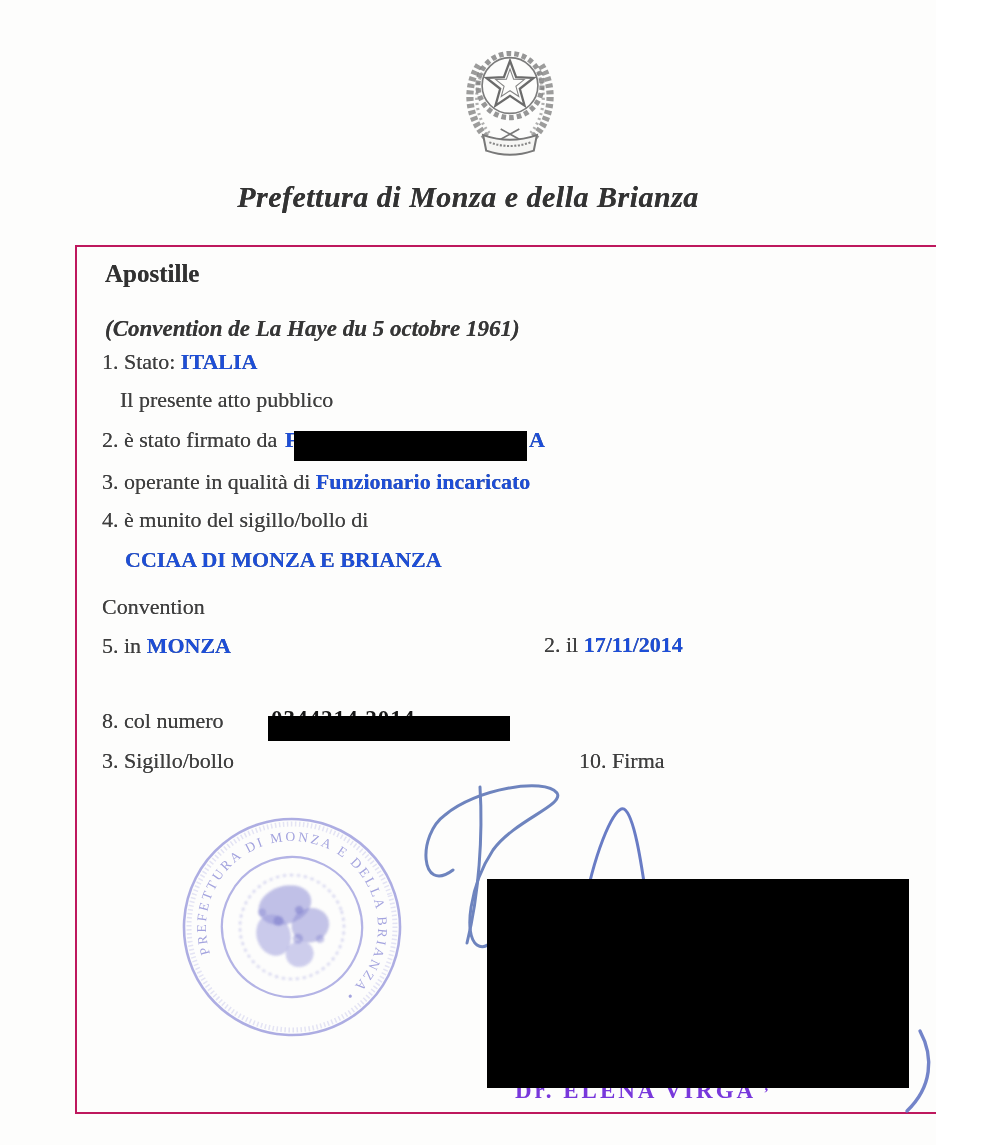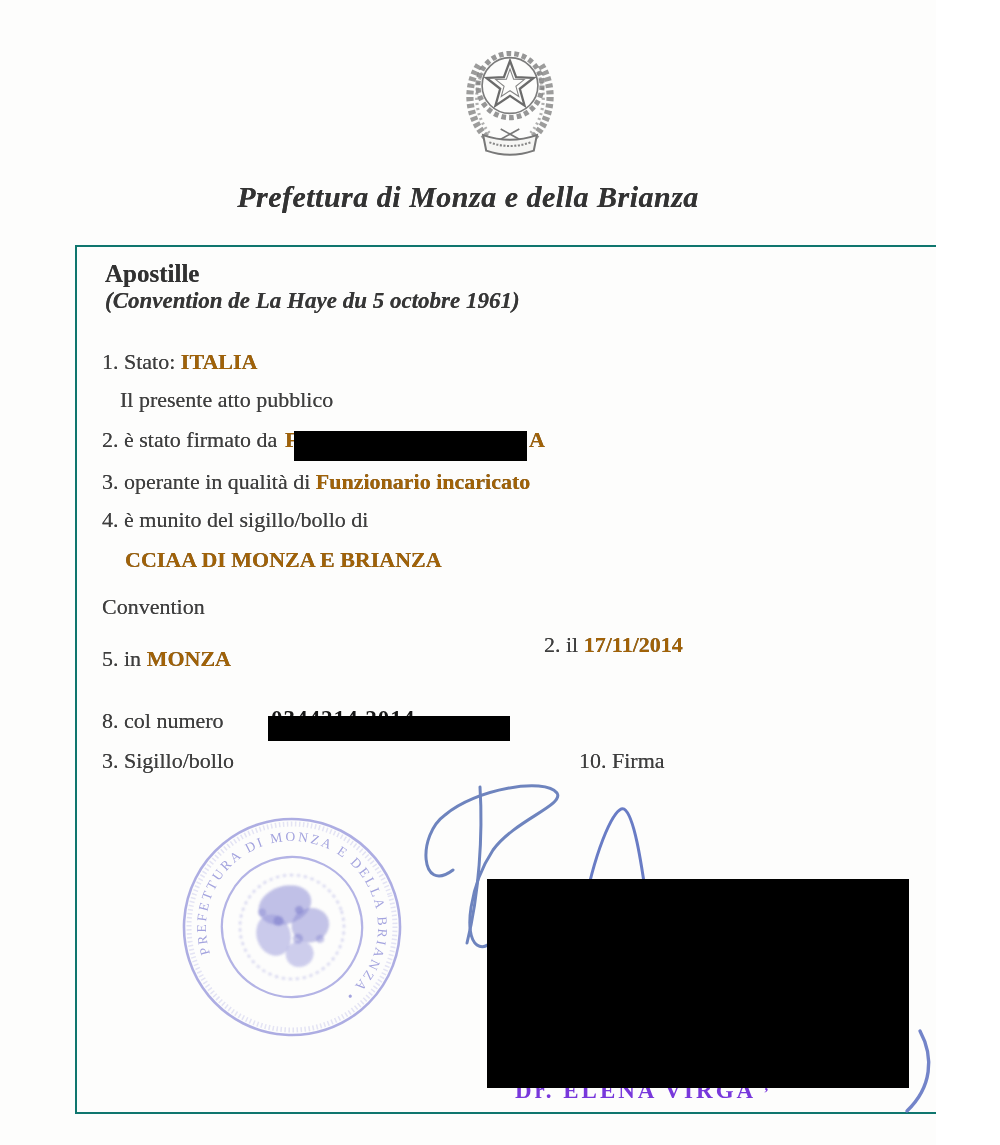--- a/index.html
+++ b/index.html
@@ -6,26 +6,26 @@
   #page{position:relative;width:936px;height:1145px;background:#fdfdfc;overflow:hidden;
         font-family:"Liberation Serif",serif;}
   
   #emblem{position:absolute;left:452px;top:38px;width:116px;height:124px;}
   
   #office-title{position:absolute;left:0;top:179px;width:100%;text-align:center;
       font:italic bold 30px/1.2 "Liberation Serif",serif;color:#333;letter-spacing:.5px;
       text-shadow:0 0 .6px #444;}
   
   #cert{position:absolute;left:75px;top:245px;width:870px;height:865px;
-        border:2px solid #0f766e;background:#fdfdfc;}
+        border:2px solid #be185d;background:#fdfdfc;}
   .line{position:absolute;font:22px/1.2 "Liberation Serif",serif;color:#3e3e3e;
         white-space:nowrap;text-shadow:0 0 .5px #5a5a5a;}
-  .b{font-weight:bold;color:#a16207;}
+  .b{font-weight:bold;color:#1d4ed8;}
   .h1{font:bold 25px/1.2 "Liberation Serif",serif;color:#313131;}
-  .h2{font:italic bold 23px/1.2 "Liberation Serif",serif;color:#363636;}
+  .h2{font:italic bold 23px/1.2 "Liberation Serif",serif;color:#363636;margin-top:28px;}
   .redact{position:absolute;background:#000;z-index:5;}
   #digit-tops{position:absolute;left:194px;top:459px;font:bold 23px "Liberation Serif",serif;
       color:#161616;letter-spacing:1px;z-index:4;}
   #stamp-svg{position:absolute;left:96px;top:560px;width:238px;height:240px;opacity:.88;
       filter:blur(.4px);}
   #signature-svg{position:absolute;left:338px;top:528px;width:255px;height:245px;z-index:2;}
   #pen-tail-svg{position:absolute;left:818px;top:778px;width:50px;height:92px;z-index:2;}
   #name-stamp{position:absolute;left:438px;top:831px;z-index:3;
       font:bold 23px "Liberation Serif",serif;color:#6d28d9;letter-spacing:3px;
       filter:blur(.5px);opacity:.92;white-space:nowrap;}
@@ -76,21 +76,21 @@
 
     <div class="line" style="left:25px;top:222px">
       <span>3. operante in qualità di </span><span class="b">Funzionario incaricato</span>
     </div>
 
     <div class="line" style="left:25px;top:260px">4. è munito del sigillo/bollo di</div>
     <div class="line b" style="left:48px;top:300px">CCIAA DI MONZA E BRIANZA</div>
 
     <div class="line" style="left:25px;top:347px">Convention</div>
 
-    <div class="line" style="left:25px;top:399px">
+    <div class="line" style="left:25px;top:386px">
       <span>5. in </span><span class="b">MONZA</span>
     </div>
     <div class="line" style="left:467px;top:385px">
       <span>2. il </span><span class="b">17/11/2014</span>
     </div>
 
 
     <div>
       <div class="line" style="left:25px;top:461px">8. col numero </div>
       <div id="digit-tops">0344214 2014</div>

